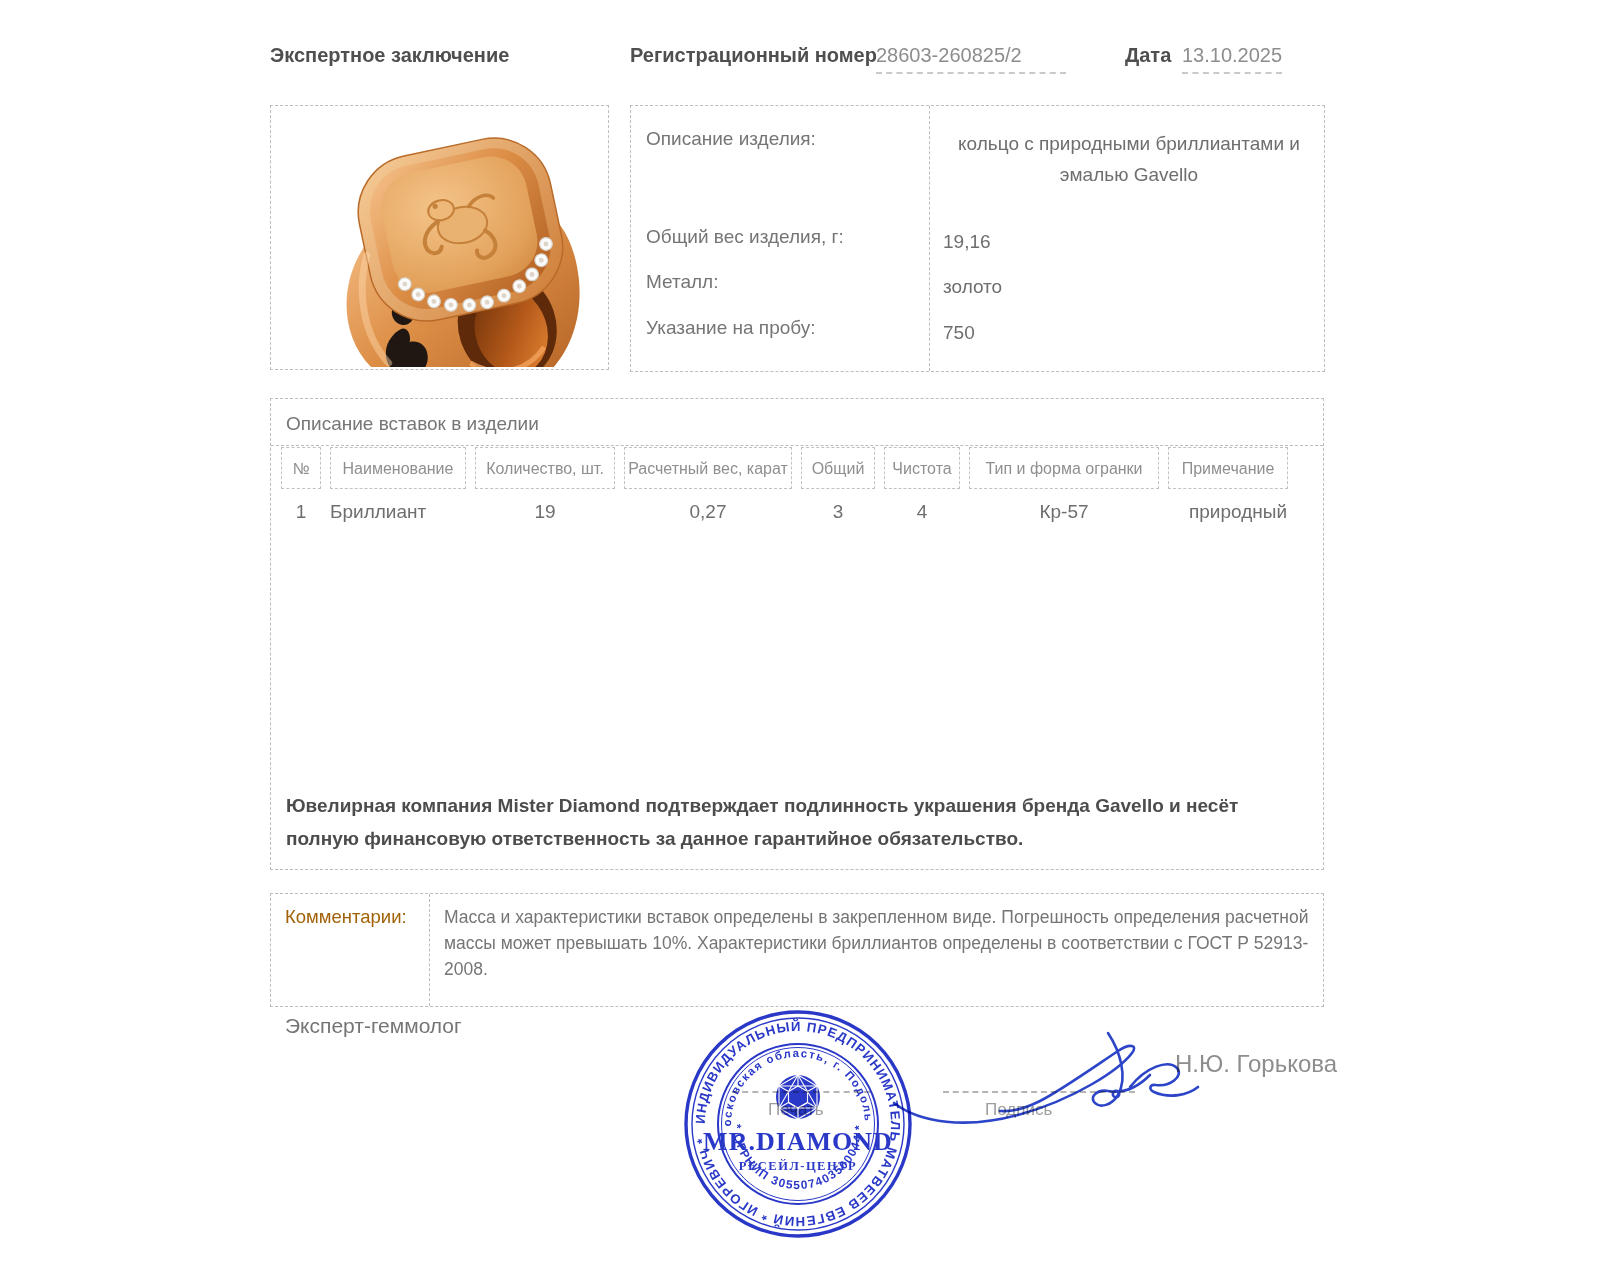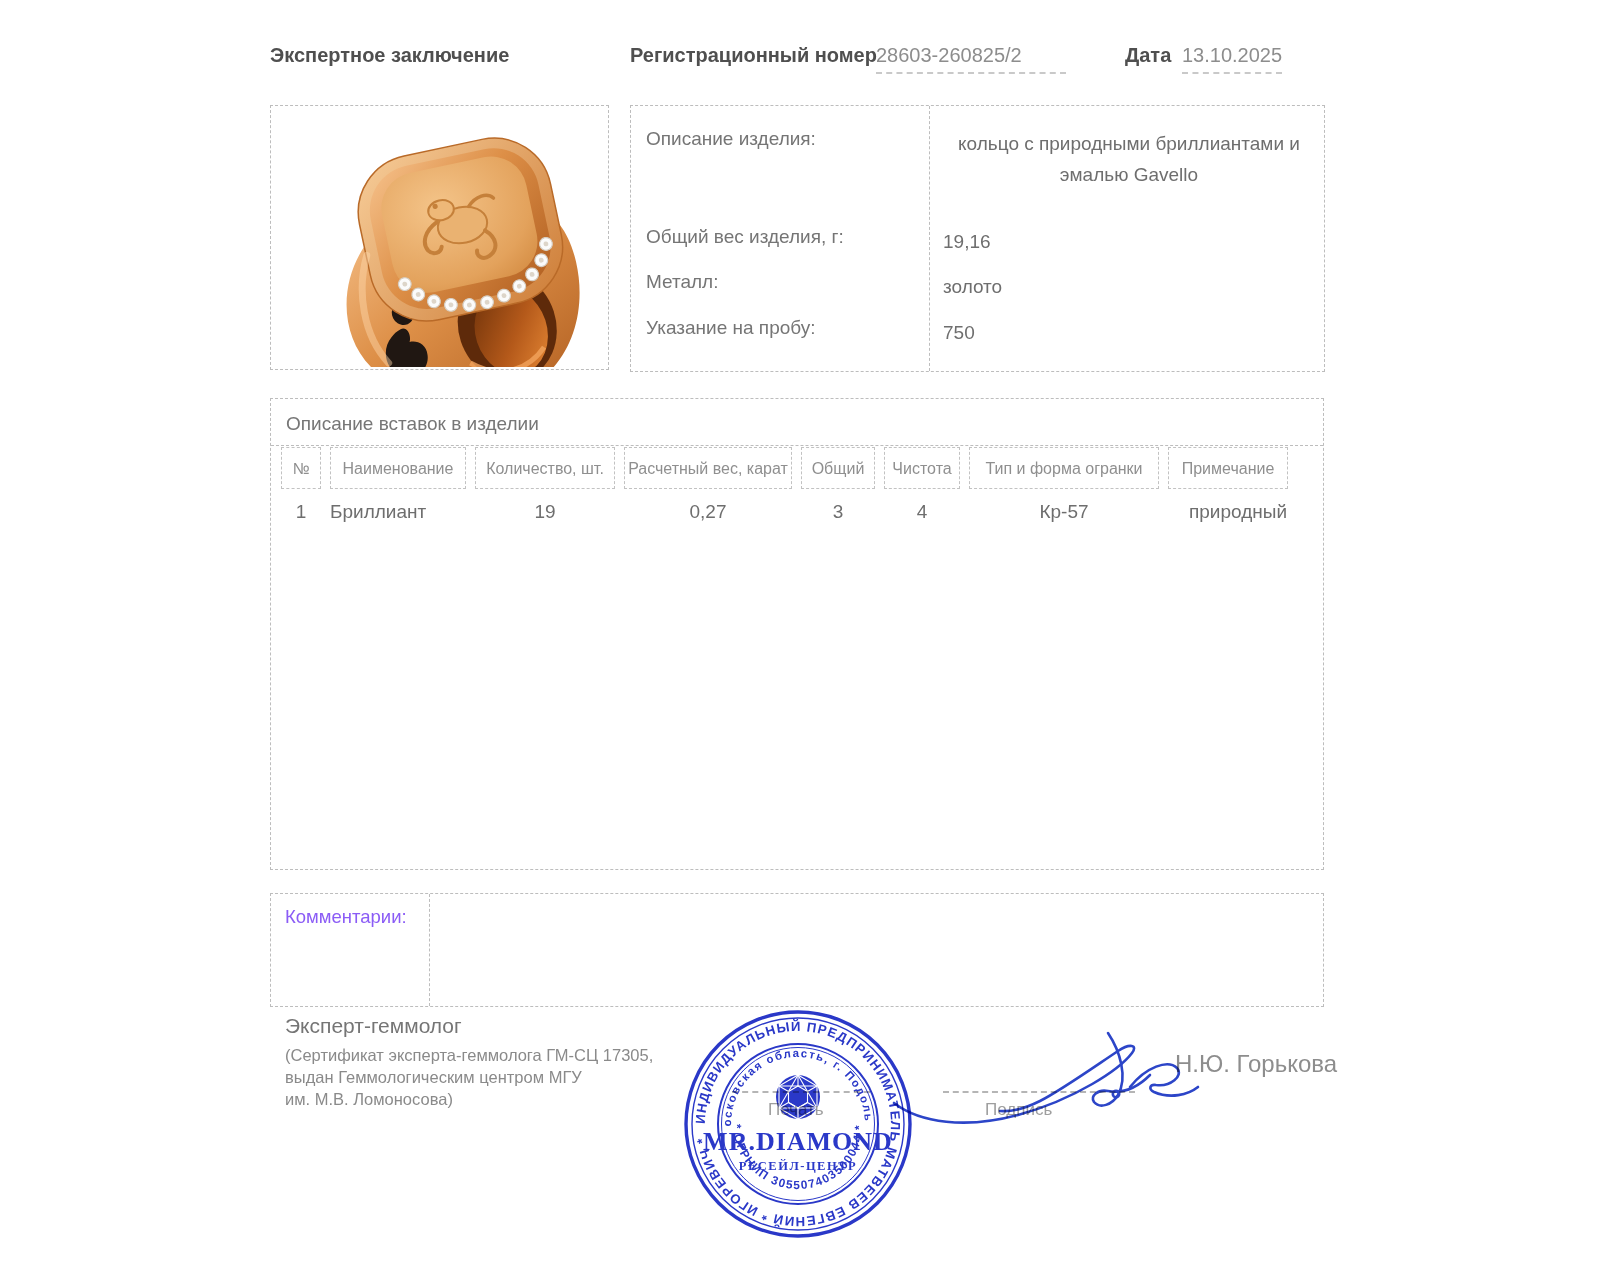--- a/index.html
+++ b/index.html
@@ -160,33 +160,30 @@
       <div class="vcell" style="width:40px;">1</div>
       <div class="vcell" style="width:136px;justify-content:flex-start;">Бриллиант</div>
       <div class="vcell" style="width:140px;">19</div>
       <div class="vcell" style="width:168px;">0,27</div>
       <div class="vcell" style="width:74px;">3</div>
       <div class="vcell" style="width:76px;">4</div>
       <div class="vcell" style="width:190px;">Кр-57</div>
       <div class="vcell" style="width:140px;">природный</div>
     </div>
 
+    <div class="abs statement" style="left:15px;right:14px;bottom:14px;">Ювелирная компания Mister Diamond подтверждает подлинность украшения бренда Gavello и несёт полную финансовую ответственность за данное гарантийное обязательство.</div>
   </div>
 
   <div class="abs dashed" style="left:270px;top:893px;width:1052px;height:112px;">
     <div class="abs" style="left:158px;top:0;bottom:0;border-left:1px dashed #bdbdbd;"></div>
-    <div class="abs" style="left:14px;top:12px;color:#8b5cf6;font-size:18.5px;">Комментарии:</div>
+    <div class="abs" style="left:14px;top:12px;color:#a16207;font-size:18.5px;">Комментарии:</div>
+    <div class="abs comments-text" style="left:173px;top:10px;width:865px;">Масса и характеристики вставок определены в закрепленном виде. Погрешность определения расчетной массы может превышать 10%. Характеристики бриллиантов определены в соответствии с ГОСТ Р 52913-2008.</div>
   </div>
 
   <div class="abs" style="left:285px;top:1014px;color:#757575;font-size:21px;">Эксперт-геммолог</div>
-  <div class="abs" style="left:285px;top:1044px;color:#8a8a8a;font-size:16.5px;line-height:22px;">
-    <div>(Сертификат эксперта-геммолога ГМ-СЦ 17305,</div>
-    <div>выдан Геммологическим центром МГУ</div>
-    <div>им. М.В. Ломоносова)</div>
-  </div>
 
   <div class="abs sign-line" style="left:732px;top:1091px;width:138px;"></div>
   <div class="abs sign-label" style="left:768px;top:1100px;">Печать</div>
 
   <div class="abs sign-line" style="left:943px;top:1091px;width:192px;"></div>
   <div class="abs sign-label" style="left:985px;top:1100px;">Подпись</div>
 
   <div class="abs" style="left:1175px;top:1050px;color:#8d8d8d;font-size:24px;">Н.Ю. Горькова</div>
 
   <svg class="abs ink" style="left:682px;top:1008px;" width="232" height="232" viewBox="-116 -116 232 232" aria-hidden="true">

